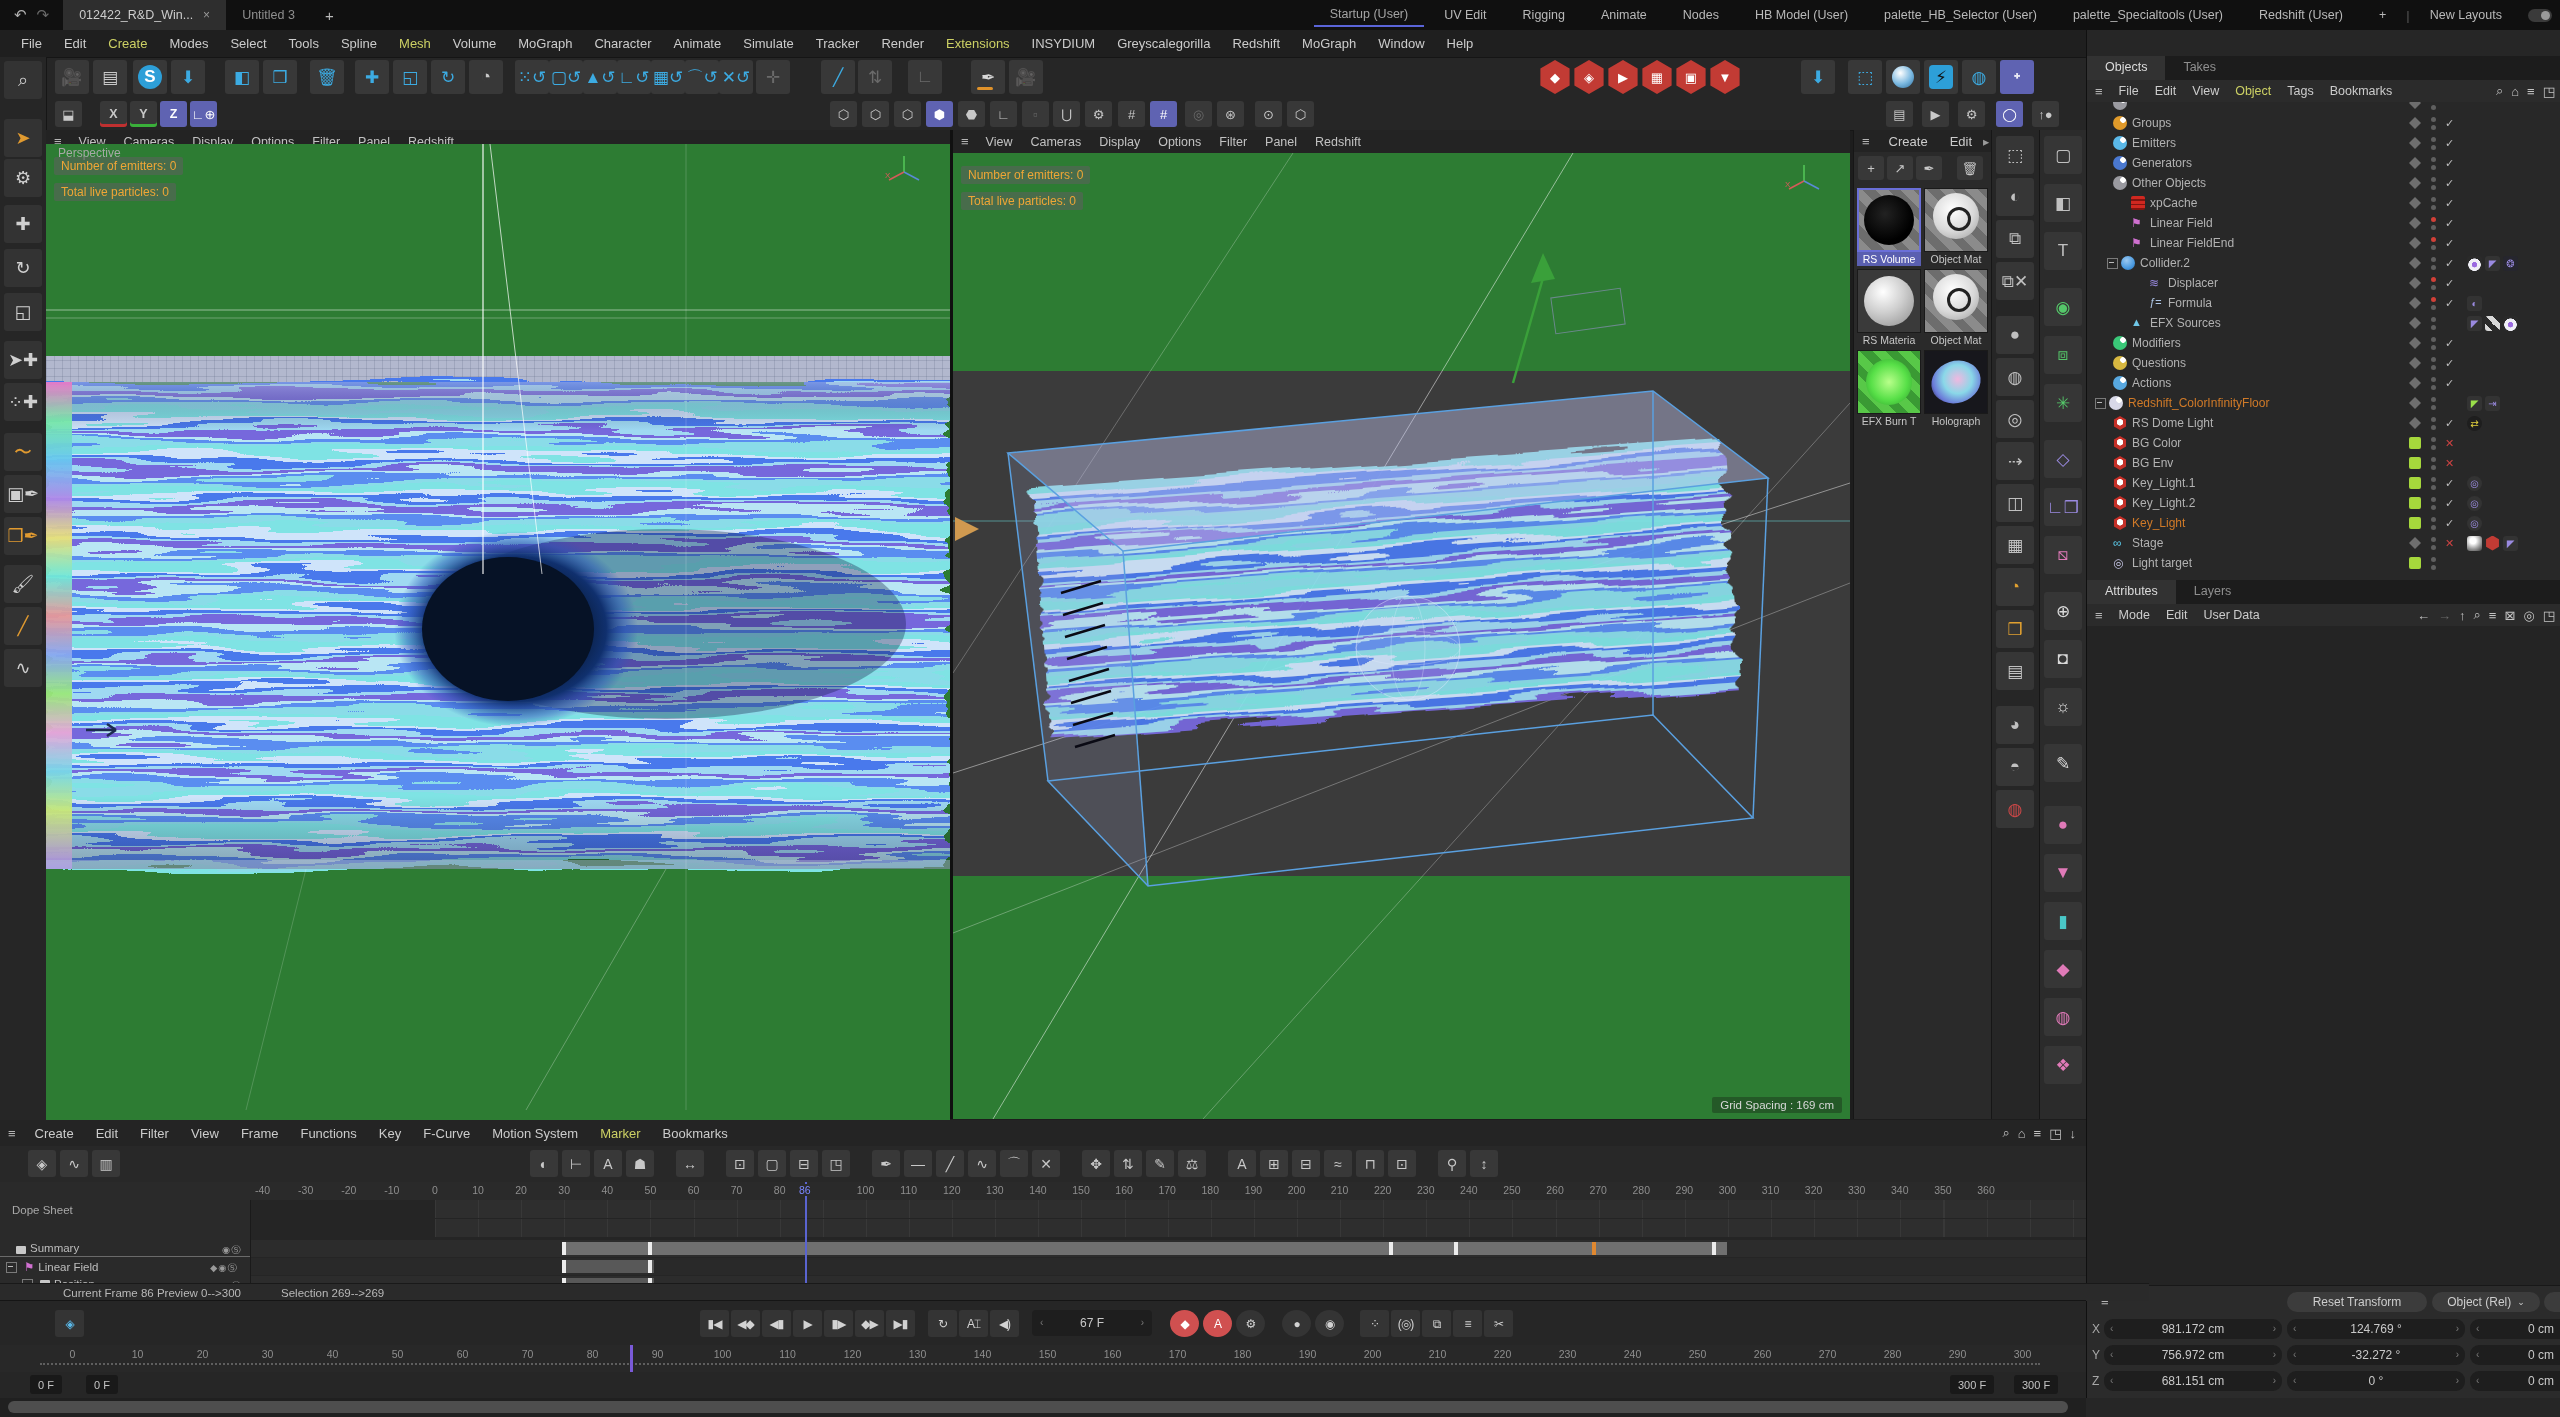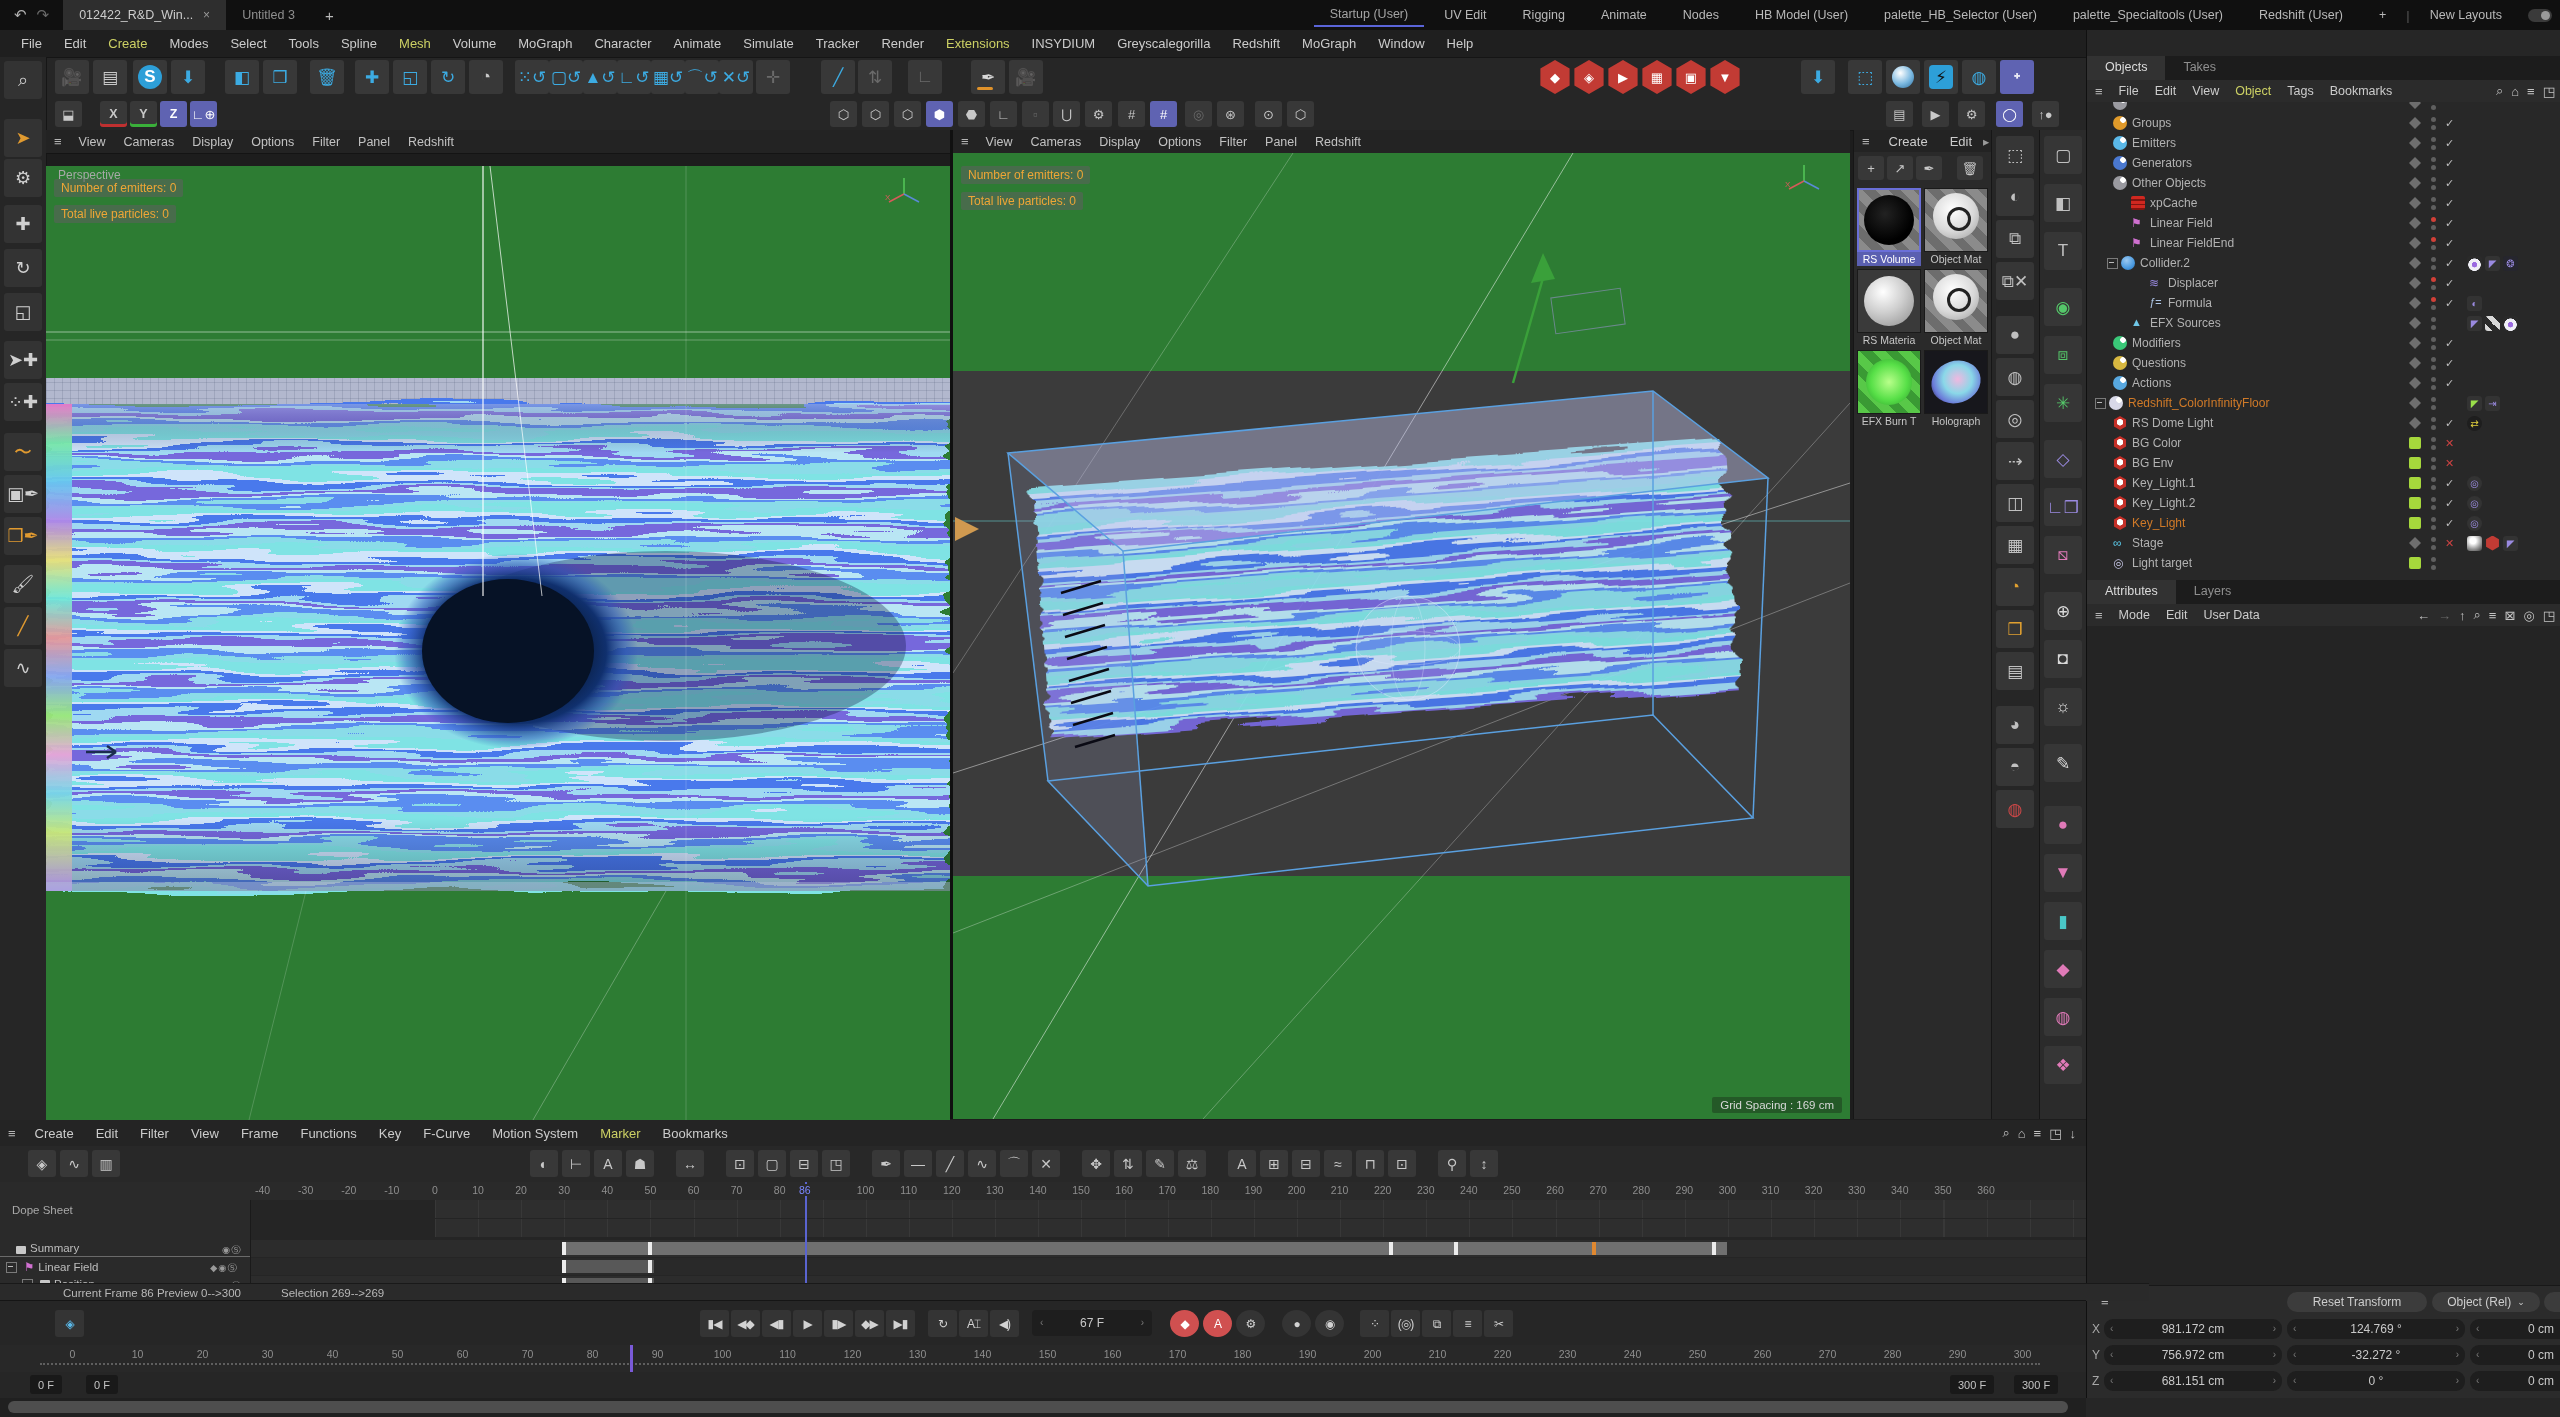--- a/index.html
+++ b/index.html
@@ -36,21 +36,21 @@
   .ul-grn{box-shadow:inset 0 -3px 0 #3ab03a;}
   
   #leftpal{left:0;top:57px;width:46px;height:1063px;background:#262626;border-right:1px solid #161616;}
   .pbtn{position:absolute;left:4px;width:38px;height:38px;background:#333;border-radius:3px;display:flex;align-items:center;justify-content:center;font-size:18px;color:#cfcfcf;}
   .org{color:#e09a30;}
   
   .vpmenu{position:absolute;top:130px;height:23px;background:#232323;display:flex;align-items:center;font-size:12.5px;border-bottom:1px solid #141414;}
   .vpmenu .mi{padding:2px 9px;color:#c2c2c2;font-size:12.5px;}
   .burger{color:#b5b5b5;margin:0 8px;font-size:13px;}
   
-  #vpL{left:46px;top:166px;width:904px;height:1200px;background:#2d7c33;overflow:hidden;}
+  #vpL{left:46px;top:144px;width:904px;height:1200px;background:#2d7c33;overflow:hidden;}
   #vpR{left:953px;top:153px;width:897px;height:966px;background:#3b3b3b;overflow:hidden;}
   .hudchip{position:absolute;background:rgba(95,95,95,.55);color:#efa636;font-size:12px;padding:2px 7px;border-radius:2px;white-space:nowrap;}
   .vplabel{position:absolute;color:#a8a8a8;font-size:12px;}
   .gridchip{position:absolute;background:rgba(30,60,30,.55);color:#d8d8d8;font-size:11.5px;padding:2px 8px;border-radius:2px;white-space:nowrap;}
   .gizmo{position:absolute;width:40px;height:40px;}
   
   #matpanel{left:1853px;top:130px;width:137px;height:989px;background:#2a2a2a;border-left:1px solid #161616;}
   .matmenu{display:flex;align-items:center;height:22px;font-size:12.5px;background:#232323;}
   .mattools{display:flex;gap:3px;padding:4px 4px;}
   .mtool{width:26px;height:24px;background:#383838;border-radius:3px;display:flex;align-items:center;justify-content:center;color:#c8c8c8;font-size:13px;}

